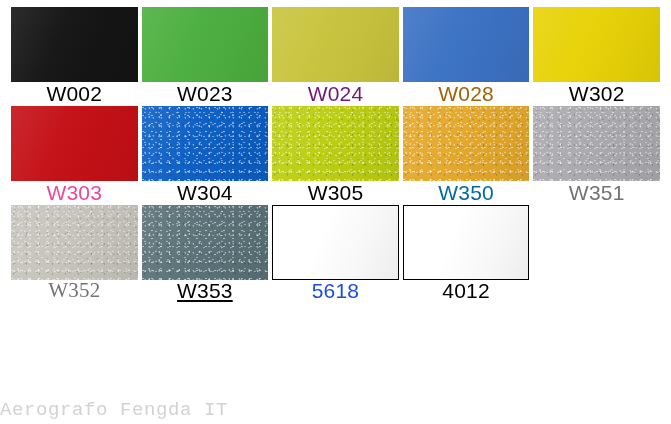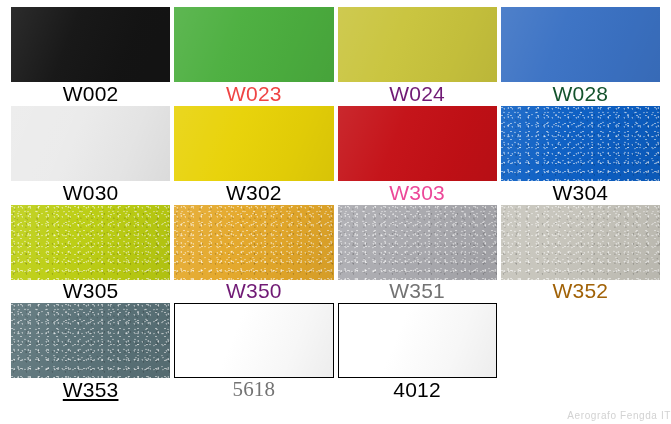--- a/index.html
+++ b/index.html
@@ -18,21 +18,21 @@
     background: #ffffff;
     overflow: hidden;
   }
   #grid {
     position: absolute;
     left: 0;
     top: 0;
     width: 671px;
     height: 424px;
     display: grid;
-    grid-template-columns: repeat(4, 1fr);
+    grid-template-columns: repeat(5, 1fr);
     grid-template-rows: repeat(4, 1fr);
     box-sizing: border-box;
     padding: 7px 9px 22px 9px;
   }
   .cell {
     position: relative;
     box-sizing: border-box;
     display: flex;
     flex-direction: column;
     align-items: stretch;
@@ -86,67 +86,61 @@
     line-height: 1;
     color: #000000;
     letter-spacing: 0.2px;
     padding-bottom: 1px;
   }
   #watermark {
     position: absolute;
     left: 0;
     right: 0;
     bottom: 3px;
-    text-align: right;
-    font-size: 10px;
+    text-align: left;
+    font-size: 19px;
     color: #d2d2d2;
     letter-spacing: 0.6px;
     user-select: none;
+    font-family: Liberation Mono, monospace;
   }
 </style>
 </head>
 <body>
 
 <div id="sheet" style="background: rgb(255, 255, 255);">
 
   <div id="grid">
       <div class="cell">
         <div class="swatch" style="background: rgb(20, 20, 20);">
           <div class="flecks"></div>
           <div class="sheen"></div>
         </div>
         <div class="label" style="color: rgb(0, 0, 0);">W002</div>
       </div>
       <div class="cell">
         <div class="swatch" style="background: rgb(76, 175, 63);">
           <div class="flecks"></div>
           <div class="sheen"></div>
         </div>
-        <div class="label" style="color: #ef4444; text-align: center;">W023</div>
+        <div class="label" style="color: #000000; text-align: center;">W023</div>
       </div>
       <div class="cell">
         <div class="swatch" style="background: rgb(201, 196, 61);">
           <div class="flecks"></div>
           <div class="sheen"></div>
         </div>
         <div class="label" style="color: #701a75;">W024</div>
       </div>
       <div class="cell">
         <div class="swatch" style="background: rgb(59, 114, 196);">
           <div class="flecks"></div>
           <div class="sheen"></div>
         </div>
-        <div class="label" style="color: #14532d;">W028</div>
-      </div>
-      <div class="cell">
-        <div class="swatch" style="background: rgb(235, 235, 235);">
-          <div class="flecks"></div>
-          <div class="sheen"></div>
-        </div>
-        <div class="label" style="color: rgb(0, 0, 0);">W030</div>
+        <div class="label" style="color: #a16207;">W028</div>
       </div>
       <div class="cell">
         <div class="swatch" style="background: rgb(232, 210, 7);">
           <div class="flecks"></div>
           <div class="sheen"></div>
         </div>
         <div class="label" style="color: rgb(0, 0, 0);">W302</div>
       </div>
       <div class="cell">
         <div class="swatch" style="background: rgb(196, 16, 22);">
@@ -167,49 +161,49 @@
           <div class="flecks"></div>
           <div class="sheen"></div>
         </div>
         <div class="label" style="color: rgb(0, 0, 0);">W305</div>
       </div>
       <div class="cell">
         <div class="swatch metallic" style="background: rgb(228, 168, 42);">
           <div class="flecks"></div>
           <div class="sheen"></div>
         </div>
-        <div class="label" style="color: #701a75;">W350</div>
+        <div class="label" style="color: #0369a1;">W350</div>
       </div>
       <div class="cell">
         <div class="swatch metallic" style="background: rgb(170, 170, 175);">
           <div class="flecks"></div>
           <div class="sheen"></div>
         </div>
         <div class="label" style="color: #737373;">W351</div>
       </div>
       <div class="cell">
         <div class="swatch metallic" style="background: rgb(198, 196, 187);">
           <div class="flecks"></div>
           <div class="sheen"></div>
         </div>
-        <div class="label" style="color: #a16207;">W352</div>
+        <div class="label" style="color: #737373; font-family: Liberation Serif, serif;">W352</div>
       </div>
       <div class="cell">
         <div class="swatch metallic" style="background: rgb(90, 114, 120);">
           <div class="flecks"></div>
           <div class="sheen"></div>
         </div>
         <div class="label" style="color: rgb(0, 0, 0); text-decoration: underline;">W353</div>
       </div>
       <div class="cell">
         <div class="swatch bordered" style="background: rgb(255, 255, 255);">
           <div class="flecks"></div>
           <div class="sheen"></div>
         </div>
-        <div class="label" style="color: #737373; font-family: Liberation Serif, serif;">5618</div>
+        <div class="label" style="color: #1d4ed8;">5618</div>
       </div>
       <div class="cell">
         <div class="swatch bordered" style="background: rgb(255, 255, 255);">
           <div class="flecks"></div>
           <div class="sheen"></div>
         </div>
         <div class="label" style="color: rgb(0, 0, 0);">4012</div>
       </div>
     </div>
 

